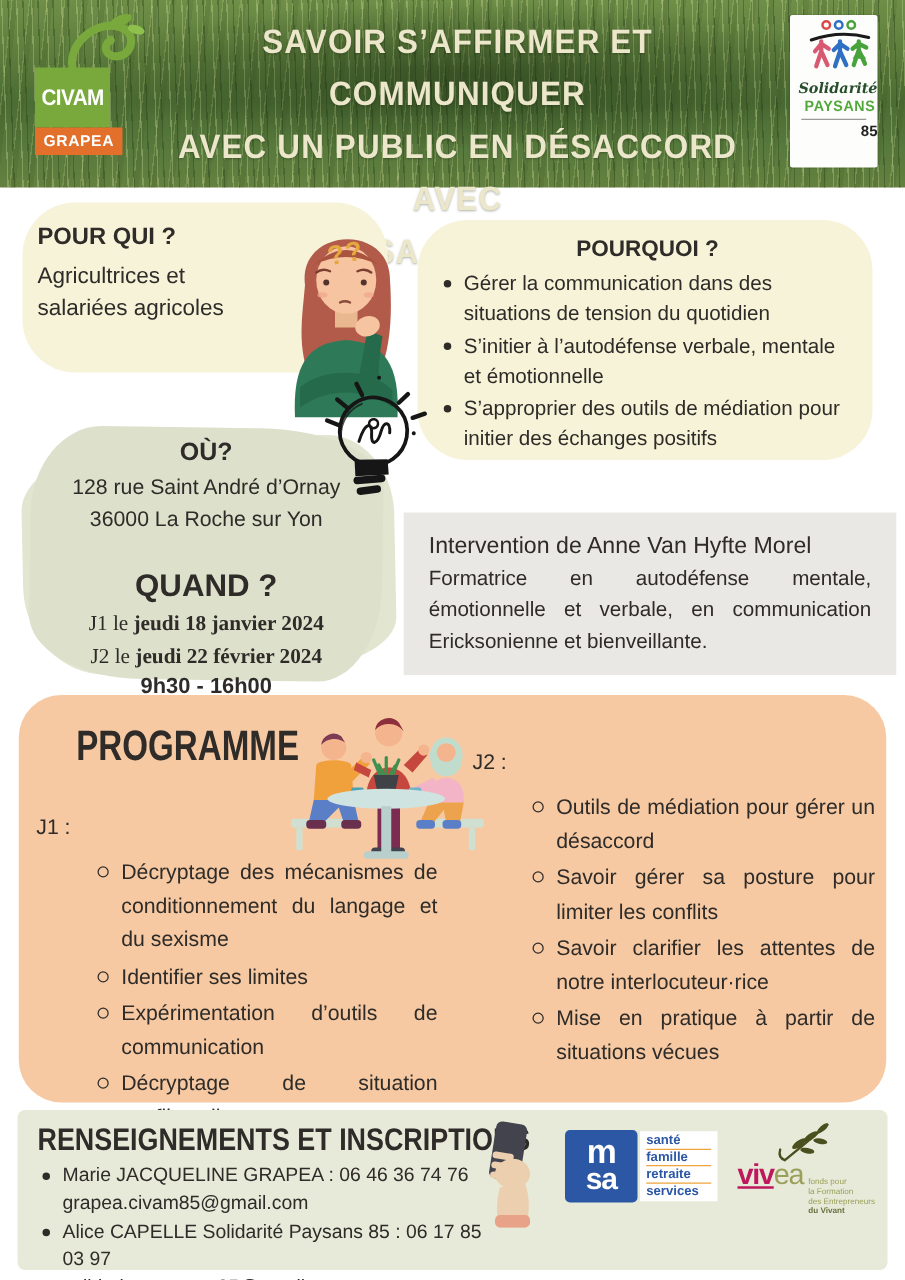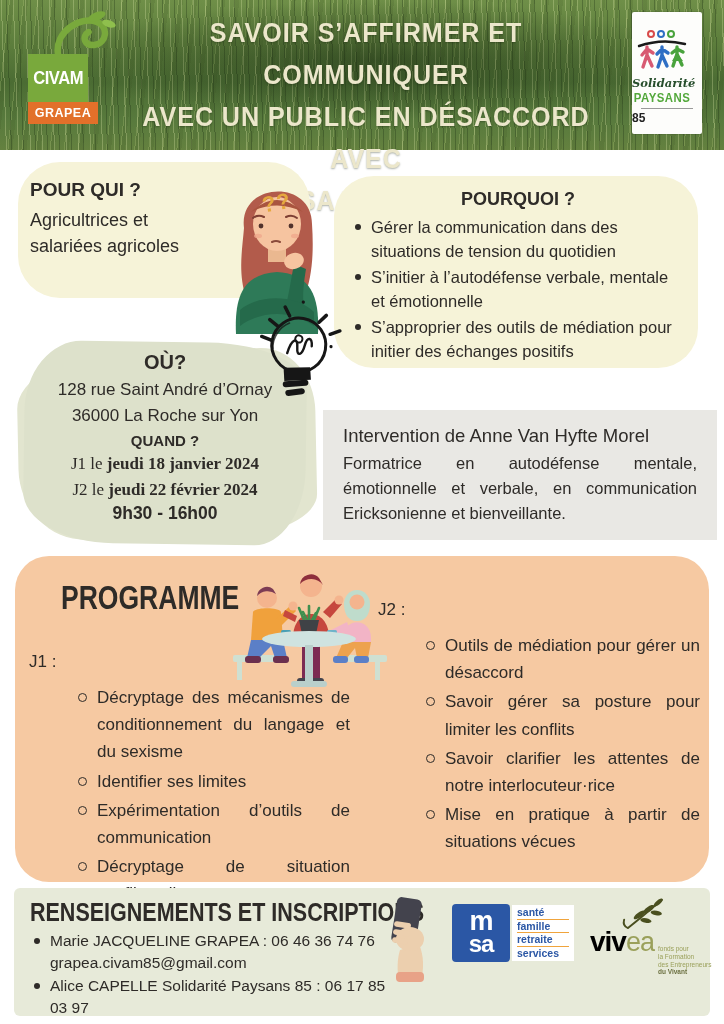--- a/index.html
+++ b/index.html
@@ -20,21 +20,21 @@
   .civam{position:absolute;left:26px;top:8px;width:104px;height:122px;}
   .civam-sprout{position:absolute;left:24px;top:0;}
   .civam-square{position:absolute;left:2px;top:46px;width:60px;height:48px;background:#79a93c;
     display:flex;align-items:center;justify-content:center;}
   .civam-square span{color:#fff;font-weight:700;font-size:18px;letter-spacing:-.5px;transform:scaleX(.92);}
   .civam-bar{position:absolute;left:2px;top:94px;width:70px;height:22px;background:#e2702a;
     display:flex;align-items:center;justify-content:center;}
   .civam-bar span{color:#fff;font-weight:700;font-size:12.5px;letter-spacing:.5px;}
 
   .soli{position:absolute;left:632px;top:12px;width:70px;height:122px;background:#fdfdfb;border-radius:2px;
-    box-shadow:0 0 0 1px rgba(0,0,0,.08);text-align:left;padding-top:17px;box-sizing:border-box;}
+    box-shadow:0 0 0 1px rgba(0,0,0,.08);text-align:right;padding-top:3px;box-sizing:border-box;}
   .soli-script{font-family:"DejaVu Serif",serif;font-style:italic;font-weight:700;font-size:11.5px;color:#274e2c;margin-top:1px;}
   .soli-caps{font-weight:700;font-size:12px;letter-spacing:.5px;color:#53a83b;margin-top:1px;transform:scaleX(.95);}
   .soli-hr{width:52px;height:1px;background:#9a9a9a;margin:3px auto 2px auto;}
   .soli-num{font-weight:700;font-size:12px;color:#222;}
 
   
   .pourqui{position:absolute;left:18px;top:162px;width:292px;height:136px;background:#f6f3d8;border-radius:42px;
     box-sizing:border-box;padding:17px 108px 0 12px;}
   .pq-title{font-weight:700;font-size:19px;margin-bottom:6px;}
   .pq-line{font-size:18px;line-height:1.45;}
@@ -51,21 +51,21 @@
 
   
   .brush{position:absolute;left:22px;top:344px;width:286px;height:198px;z-index:1;}
   .brush::before{content:"";position:absolute;left:-4px;top:6px;right:-8px;bottom:4px;background:#e2e5cf;
     border-radius:38% 18% 30% 22% / 30% 34% 22% 38%;transform:rotate(-1.2deg);}
   .brush::after{content:"";position:absolute;left:2px;top:-2px;right:2px;bottom:-2px;background:#dde1cb;
     border-radius:20% 35% 18% 32% / 35% 22% 38% 25%;transform:rotate(.8deg);}
   .brush-in{position:relative;z-index:2;text-align:center;padding-top:7px;}
   .ou-title{font-weight:700;font-size:20px;margin-bottom:3px;}
   .addr{font-size:17px;line-height:1.5;}
-  .quand-title{font-weight:700;font-size:15px;margin-top:4px;margin-bottom:2px;}
+  .quand-title{font-weight:700;font-size:25px;margin-top:27px;margin-bottom:2px;}
   .sess{font-size:17px;line-height:1.5;font-family:Liberation Serif, serif;}
   .hours{font-weight:700;font-size:17.5px;margin-top:1px;}
 
   .bulb{position:absolute;left:250px;top:290px;z-index:3;}
 
   
   .interv{position:absolute;left:323px;top:410px;width:394px;height:130px;background:#e9e8e4;
     box-sizing:border-box;padding:15px 20px 0 20px;}
   .interv-h{font-size:18.5px;margin-bottom:4px;}
   .interv-b{font-size:16.5px;line-height:1.5;text-align:justify;}
@@ -94,22 +94,22 @@
   .msa-sq{width:58px;height:58px;background:#2b57a5;border-radius:4px;display:flex;flex-direction:column;
     align-items:center;justify-content:center;}
   .msa-sq .m1{color:#fff;font-weight:700;font-size:27px;line-height:.8;letter-spacing:-1px;}
   .msa-sq .m2{color:#fff;font-weight:700;font-size:24px;line-height:.9;letter-spacing:-1px;}
   .msa-panel{width:62px;height:56px;background:#fff;margin-left:2px;margin-top:1px;padding:1px 0 0 5px;box-sizing:border-box;}
   .msa-panel div{font-size:10.5px;font-weight:700;color:#2b57a5;line-height:12.5px;border-bottom:1px solid #f0a43c;width:52px;}
   .msa-panel div:last-child{border-bottom:none;}
   .vivea{position:absolute;left:574px;top:6px;width:132px;height:72px;}
   .vivea-branch{position:absolute;left:32px;top:2px;}
   .vrow{position:absolute;left:2px;top:32px;display:flex;align-items:baseline;}
-  .viv{font-size:28px;font-weight:700;color:#000000;letter-spacing:-1px;}
-  .ea{font-size:27px;color:#9aa05a;letter-spacing:-1px;}
+  .viv{font-size:23px;font-weight:700;color:#be185d;letter-spacing:-1px;text-decoration:underline;}
+  .ea{font-size:23px;color:#9aa05a;letter-spacing:-1px;}
   .vtag{margin-left:4px;}
   .vtag div{font-size:6.5px;color:#9aa05a;line-height:1.2;}
   .vtag div:last-child{font-weight:700;color:#6b7040;}
 </style>
 </head>
 <body>
 
 <div class="page">
 
   <div class="header">

